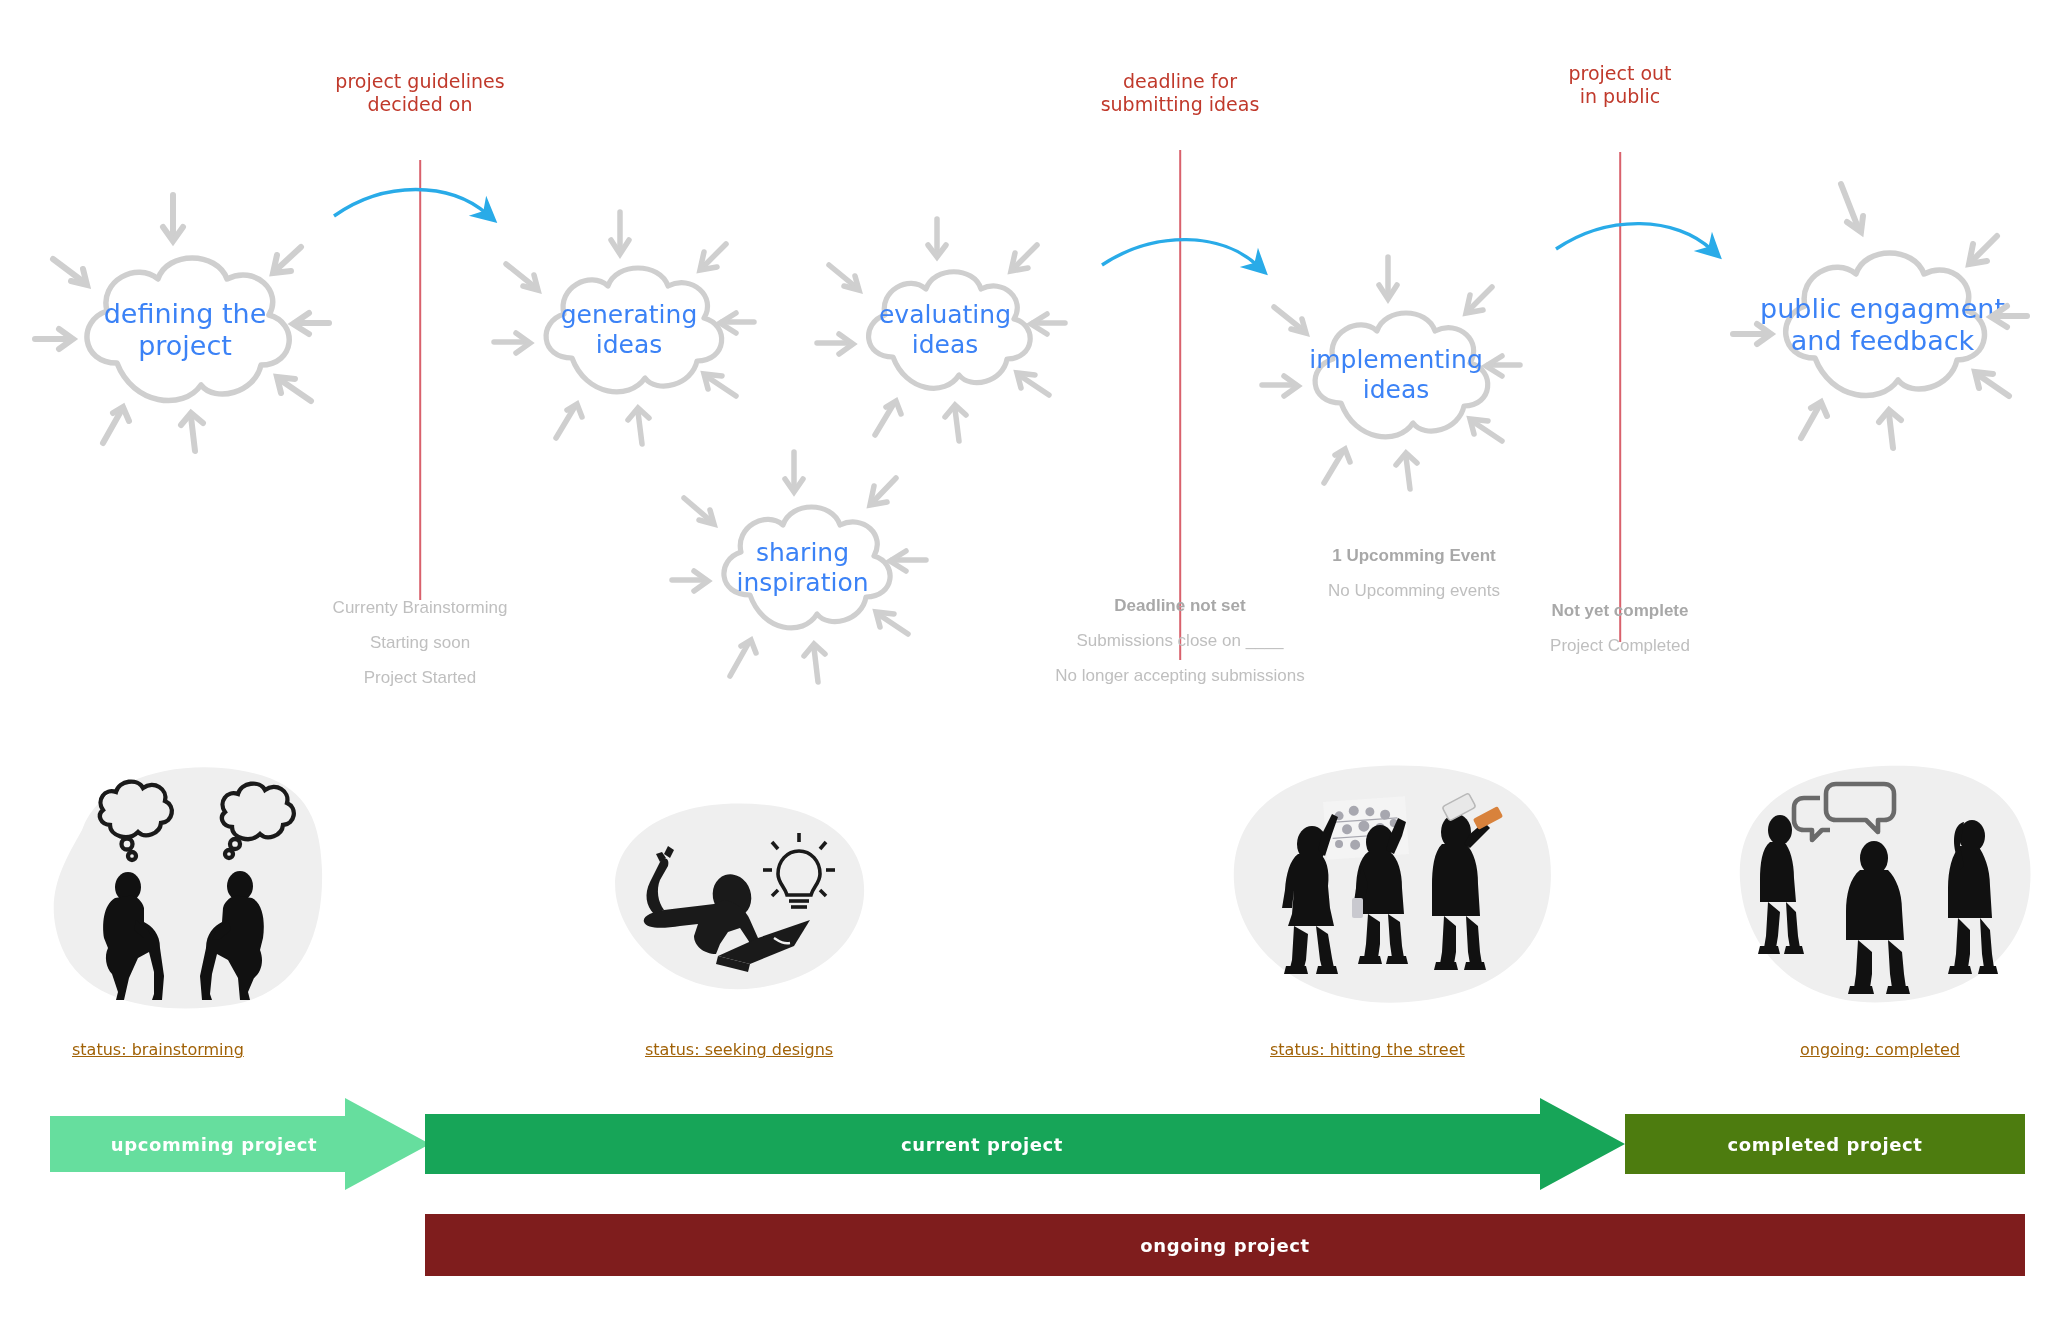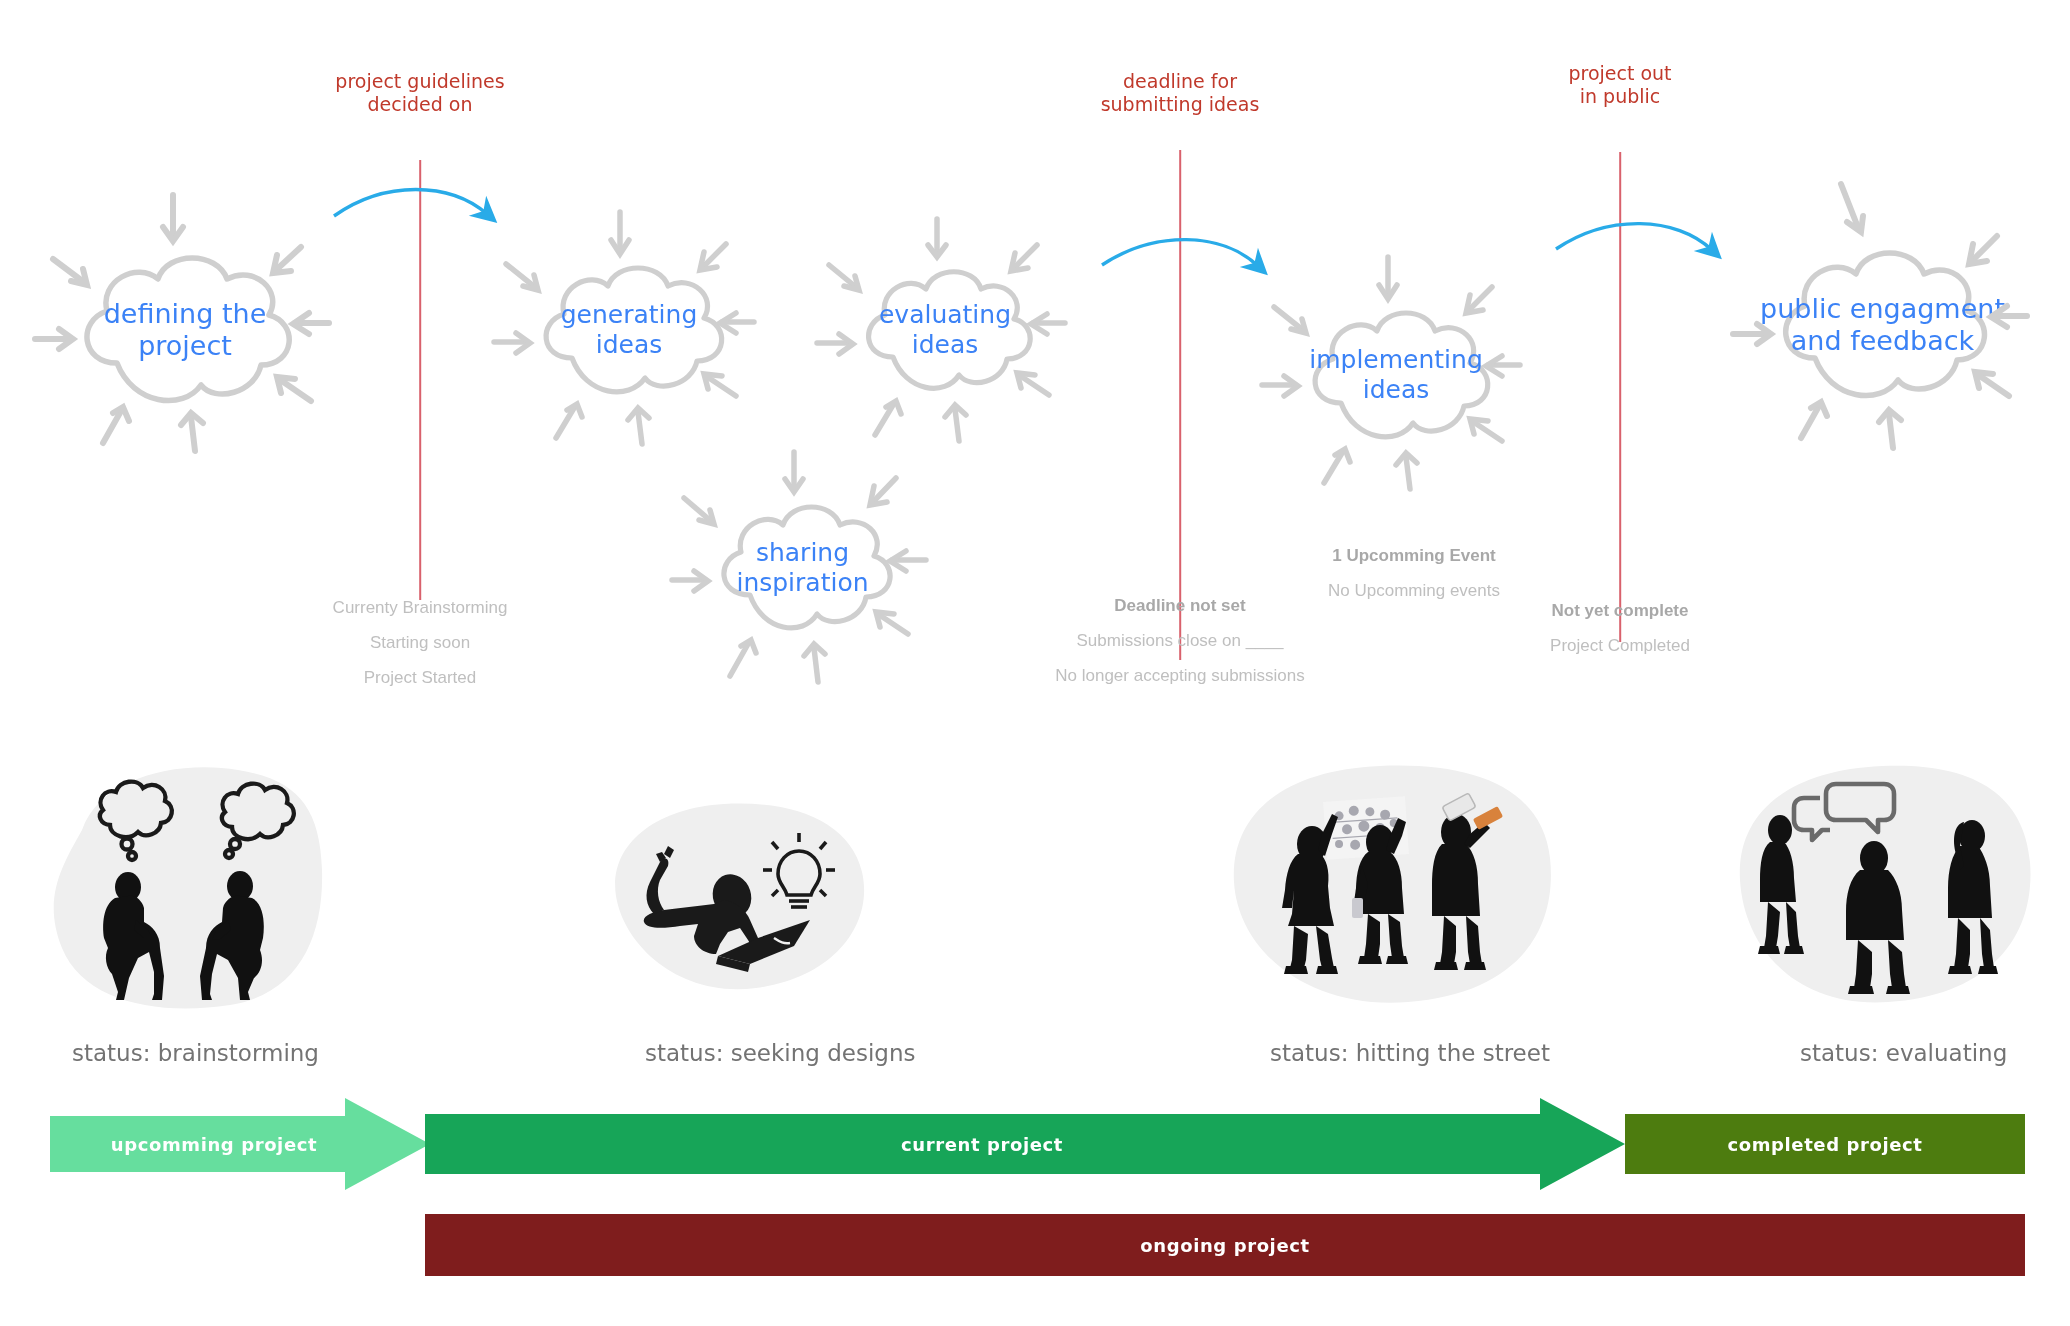--- a/index.html
+++ b/index.html
@@ -40,23 +40,23 @@
     font-size:17px;line-height:35px;color:#bfbfbf;white-space:nowrap;
   }
   .statusstack div.bold{font-weight:bold;color:#a8a8a8;}
 
   
   .illus{position:absolute;}
   .illus svg{display:block;overflow:visible;}
 
   
   .statuscap{
-    position:absolute;color:#737373;
+    position:absolute;color:#a16207;
     font-family:"DejaVu Sans",sans-serif;
-    font-size:23px;white-space:nowrap;
+    font-size:16px;white-space:nowrap;text-decoration:underline;
   }
 
   
   .bar{position:absolute;display:flex;align-items:center;justify-content:center;}
   .bar span{
     color:#ffffff;font-family:"DejaVu Sans",sans-serif;
     font-size:18px;font-weight:bold;letter-spacing:.6px;position:relative;z-index:2;
   }
   .bar svg{position:absolute;left:0;top:0;}
 </style>
@@ -479,21 +479,21 @@
         <path d="M228,84 C220,92 216,108 216,126 L216,156 L260,156 L258,124
                  C258,106 252,92 246,84 Z"></path>
         <path d="M232,60 C222,62 220,78 224,92 L228,108 L232,104 L228,84 Z"></path>
         <path d="M226,156 L224,192 L222,206 L236,206 L238,192 L238,168 Z"></path>
         <path d="M248,156 L250,192 L252,206 L262,206 L260,192 L258,168 Z"></path>
         <path d="M218,204 L238,204 L240,212 L216,212 Z"></path>
         <path d="M248,204 L264,204 L266,212 L246,212 Z"></path>
       </g>
     </svg>
   </div>
-  <div class="statuscap" style="left:1800px;top:1040px;">status: evaluating</div>
+  <div class="statuscap" style="left:1800px;top:1040px;">ongoing: completed</div>
 
   <div class="bar" style="left:50px;top:1098px;width:380px;height:92px;">
     <svg viewBox="0 0 380 92" width="380" height="92">
       <path d="M0,18 L295,18 L295,0 L380,46 L295,92 L295,74 L0,74 Z" fill="#66de9e"></path>
     </svg>
     <span style="margin-right:52px;">upcomming project</span>
   </div>
 
   <div class="bar" style="left:425px;top:1098px;width:1200px;height:92px;">
     <svg viewBox="0 0 1200 92" width="1200" height="92">

